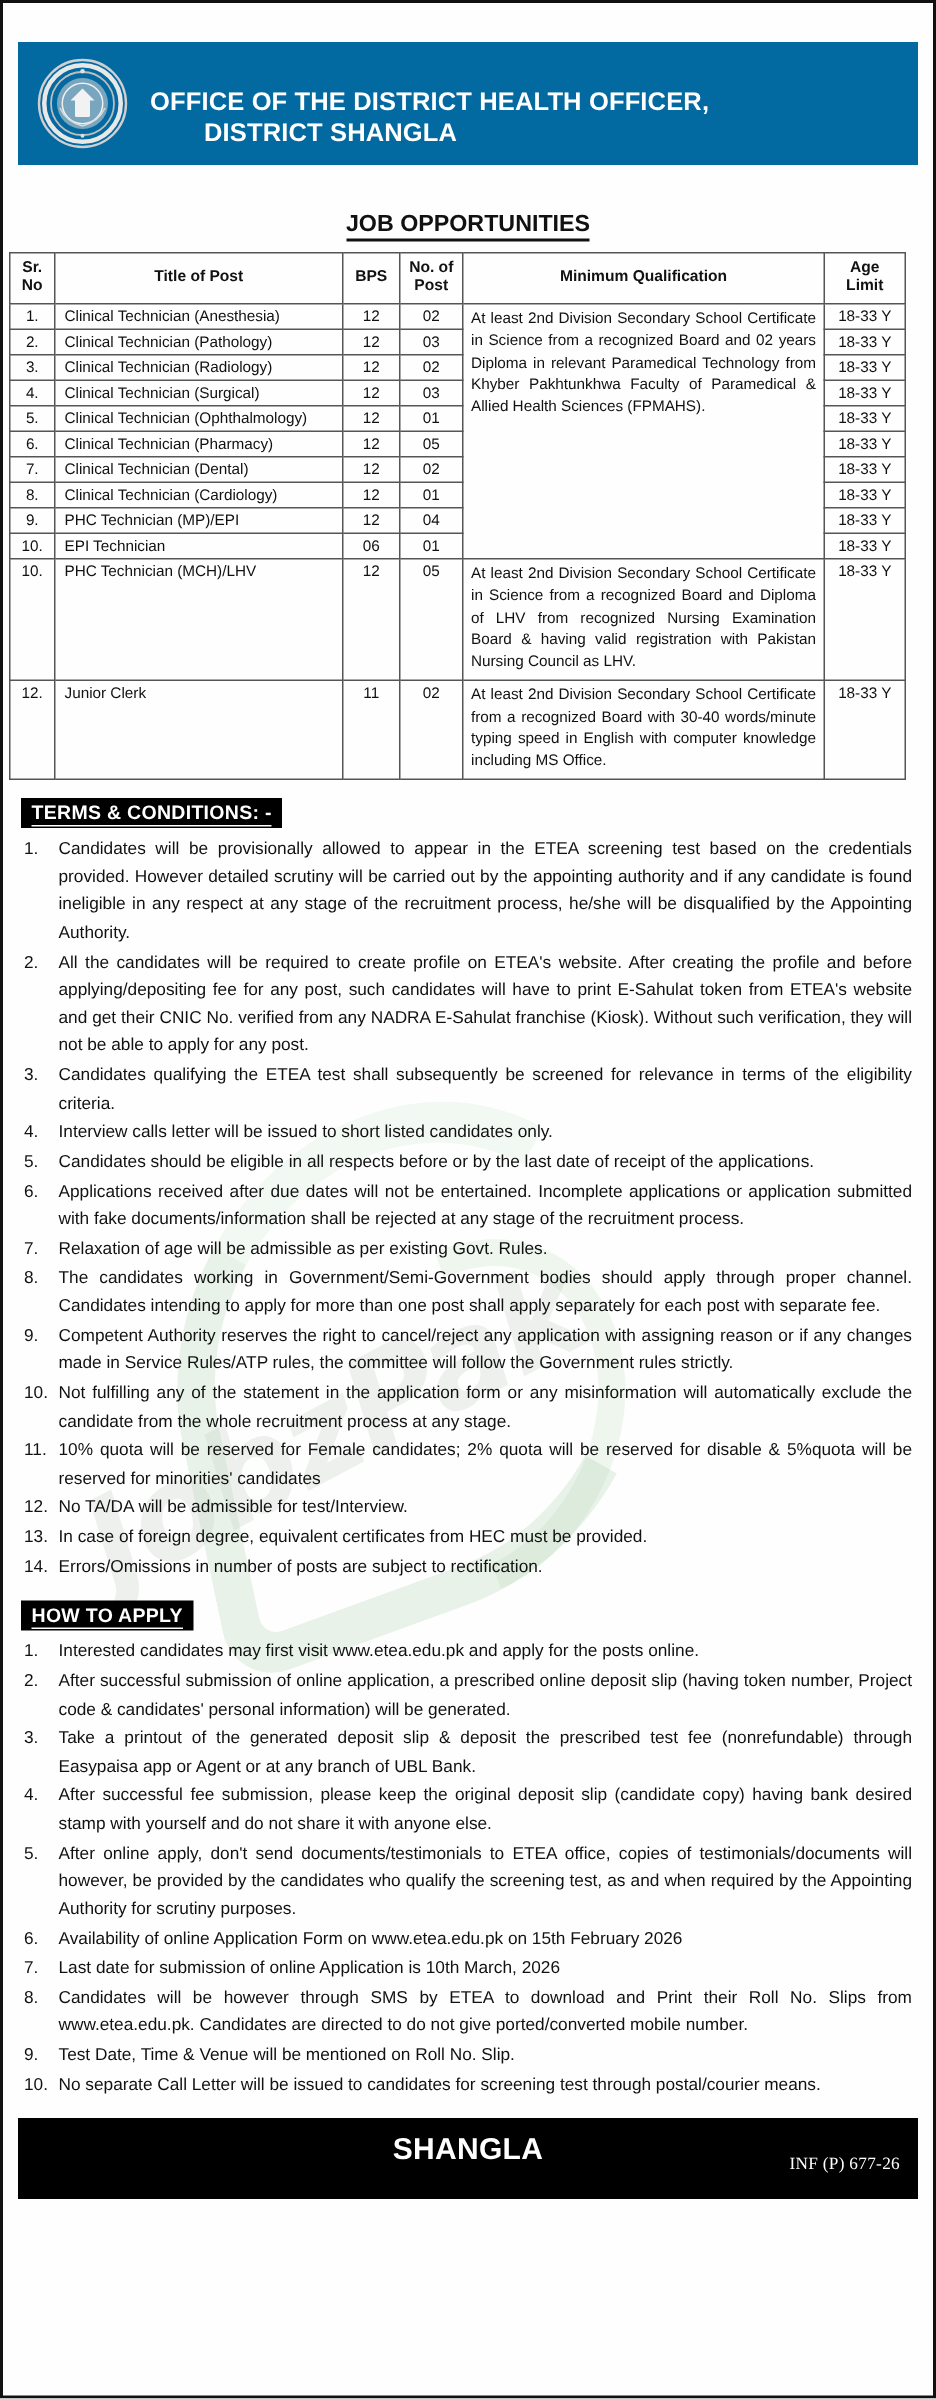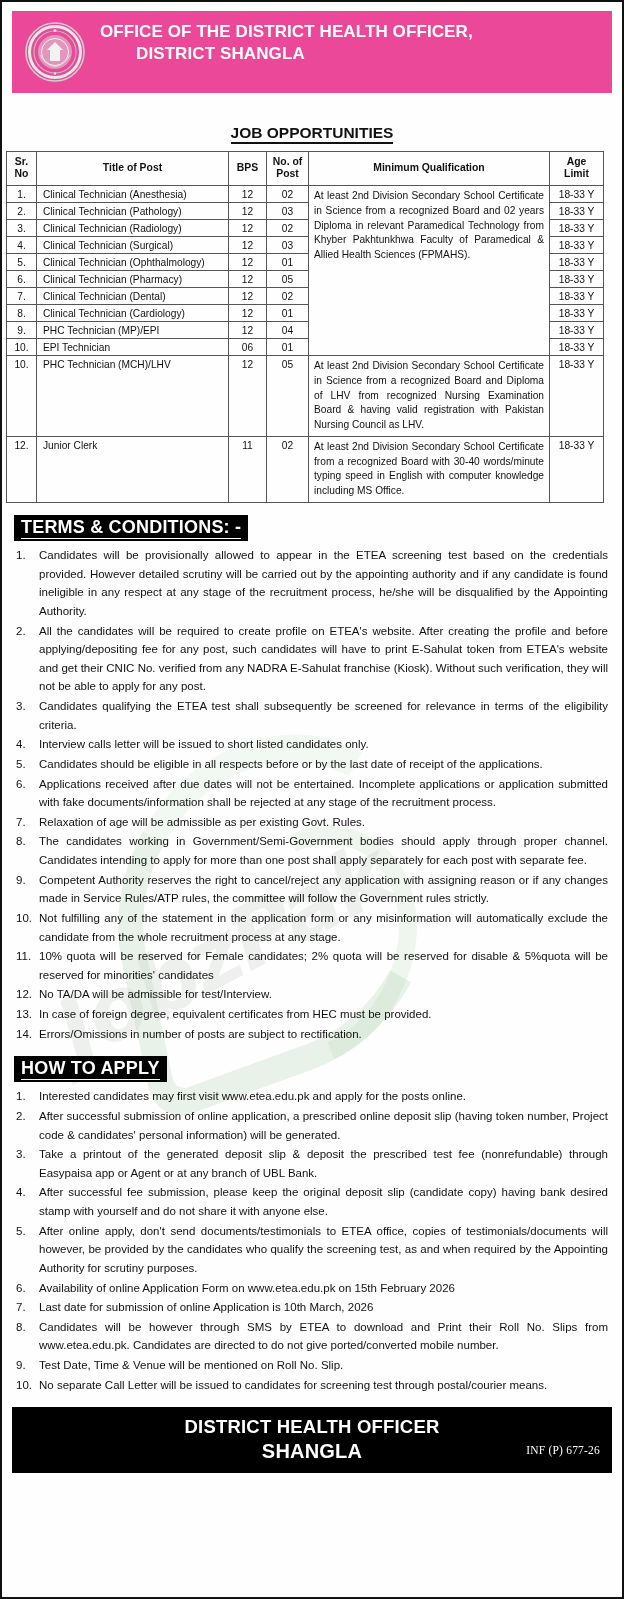--- a/index.html
+++ b/index.html
@@ -62,24 +62,24 @@
     border-radius: 50%;
     border-left-color: transparent;
     border-bottom-color: transparent;
     transform: rotate(25deg);
   }
 
   .content { position: relative; z-index: 10; }
 
   
   .header-bar {
-    margin: 9px 10px 0 10px;
-    background: #ec4899;
+    margin: 26px 10px 0 10px;
+    background: #0369a1;
     display: flex;
-    align-items: flex-start;
+    align-items: flex-end;
     padding: 10px 12px;
     min-height: 72px;
   }
   .logo {
     width: 62px; height: 62px;
     flex: 0 0 62px;
     position: relative;
     margin-right: 14px;
   }
   .logo svg { display: block; width: 62px; height: 62px; }
@@ -150,21 +150,21 @@
     padding: 3px 5px;
   }
   td.qual-span { vertical-align: top; }
 
   
   .badge {
     display: inline-block;
     background: #000;
     color: #fff;
     font-weight: 700;
-    font-size: 18px;
+    font-size: 13px;
     padding: 2px 7px 3px 7px;
     margin: 12px 0 5px 12px;
     letter-spacing: .2px;
   }
   .badge span { border-bottom: 1.5px solid #fff; padding-bottom: 1px; }
 
   
   ol.terms {
     margin: 0 14px 0 14px;
     padding: 0;
@@ -414,19 +414,18 @@
         <li>After online apply, don't send documents/testimonials to ETEA office, copies of testimonials/documents will however, be provided by the candidates who qualify the screening test, as and when required by the Appointing Authority for scrutiny purposes.</li>
         <li>Availability of online Application Form on www.etea.edu.pk on 15th February 2026</li>
         <li>Last date for submission of online Application is 10th March, 2026</li>
         <li>Candidates will be however through SMS by ETEA to download and Print their Roll No. Slips from www.etea.edu.pk. Candidates are directed to do not give ported/converted mobile number.</li>
         <li>Test Date, Time &amp; Venue will be mentioned on Roll No. Slip.</li>
         <li>No separate Call Letter will be issued to candidates for screening test through postal/courier means.</li>
       </ol>
 
     
     <div class="footer-bar">
-      <div class="footer-title">DISTRICT HEALTH OFFICER</div>
       <div class="footer-sub">SHANGLA</div>
       <div class="inf-code">INF (P) 677-26</div>
     </div>
 
   </div>
 </div>
 
 </body></html>

